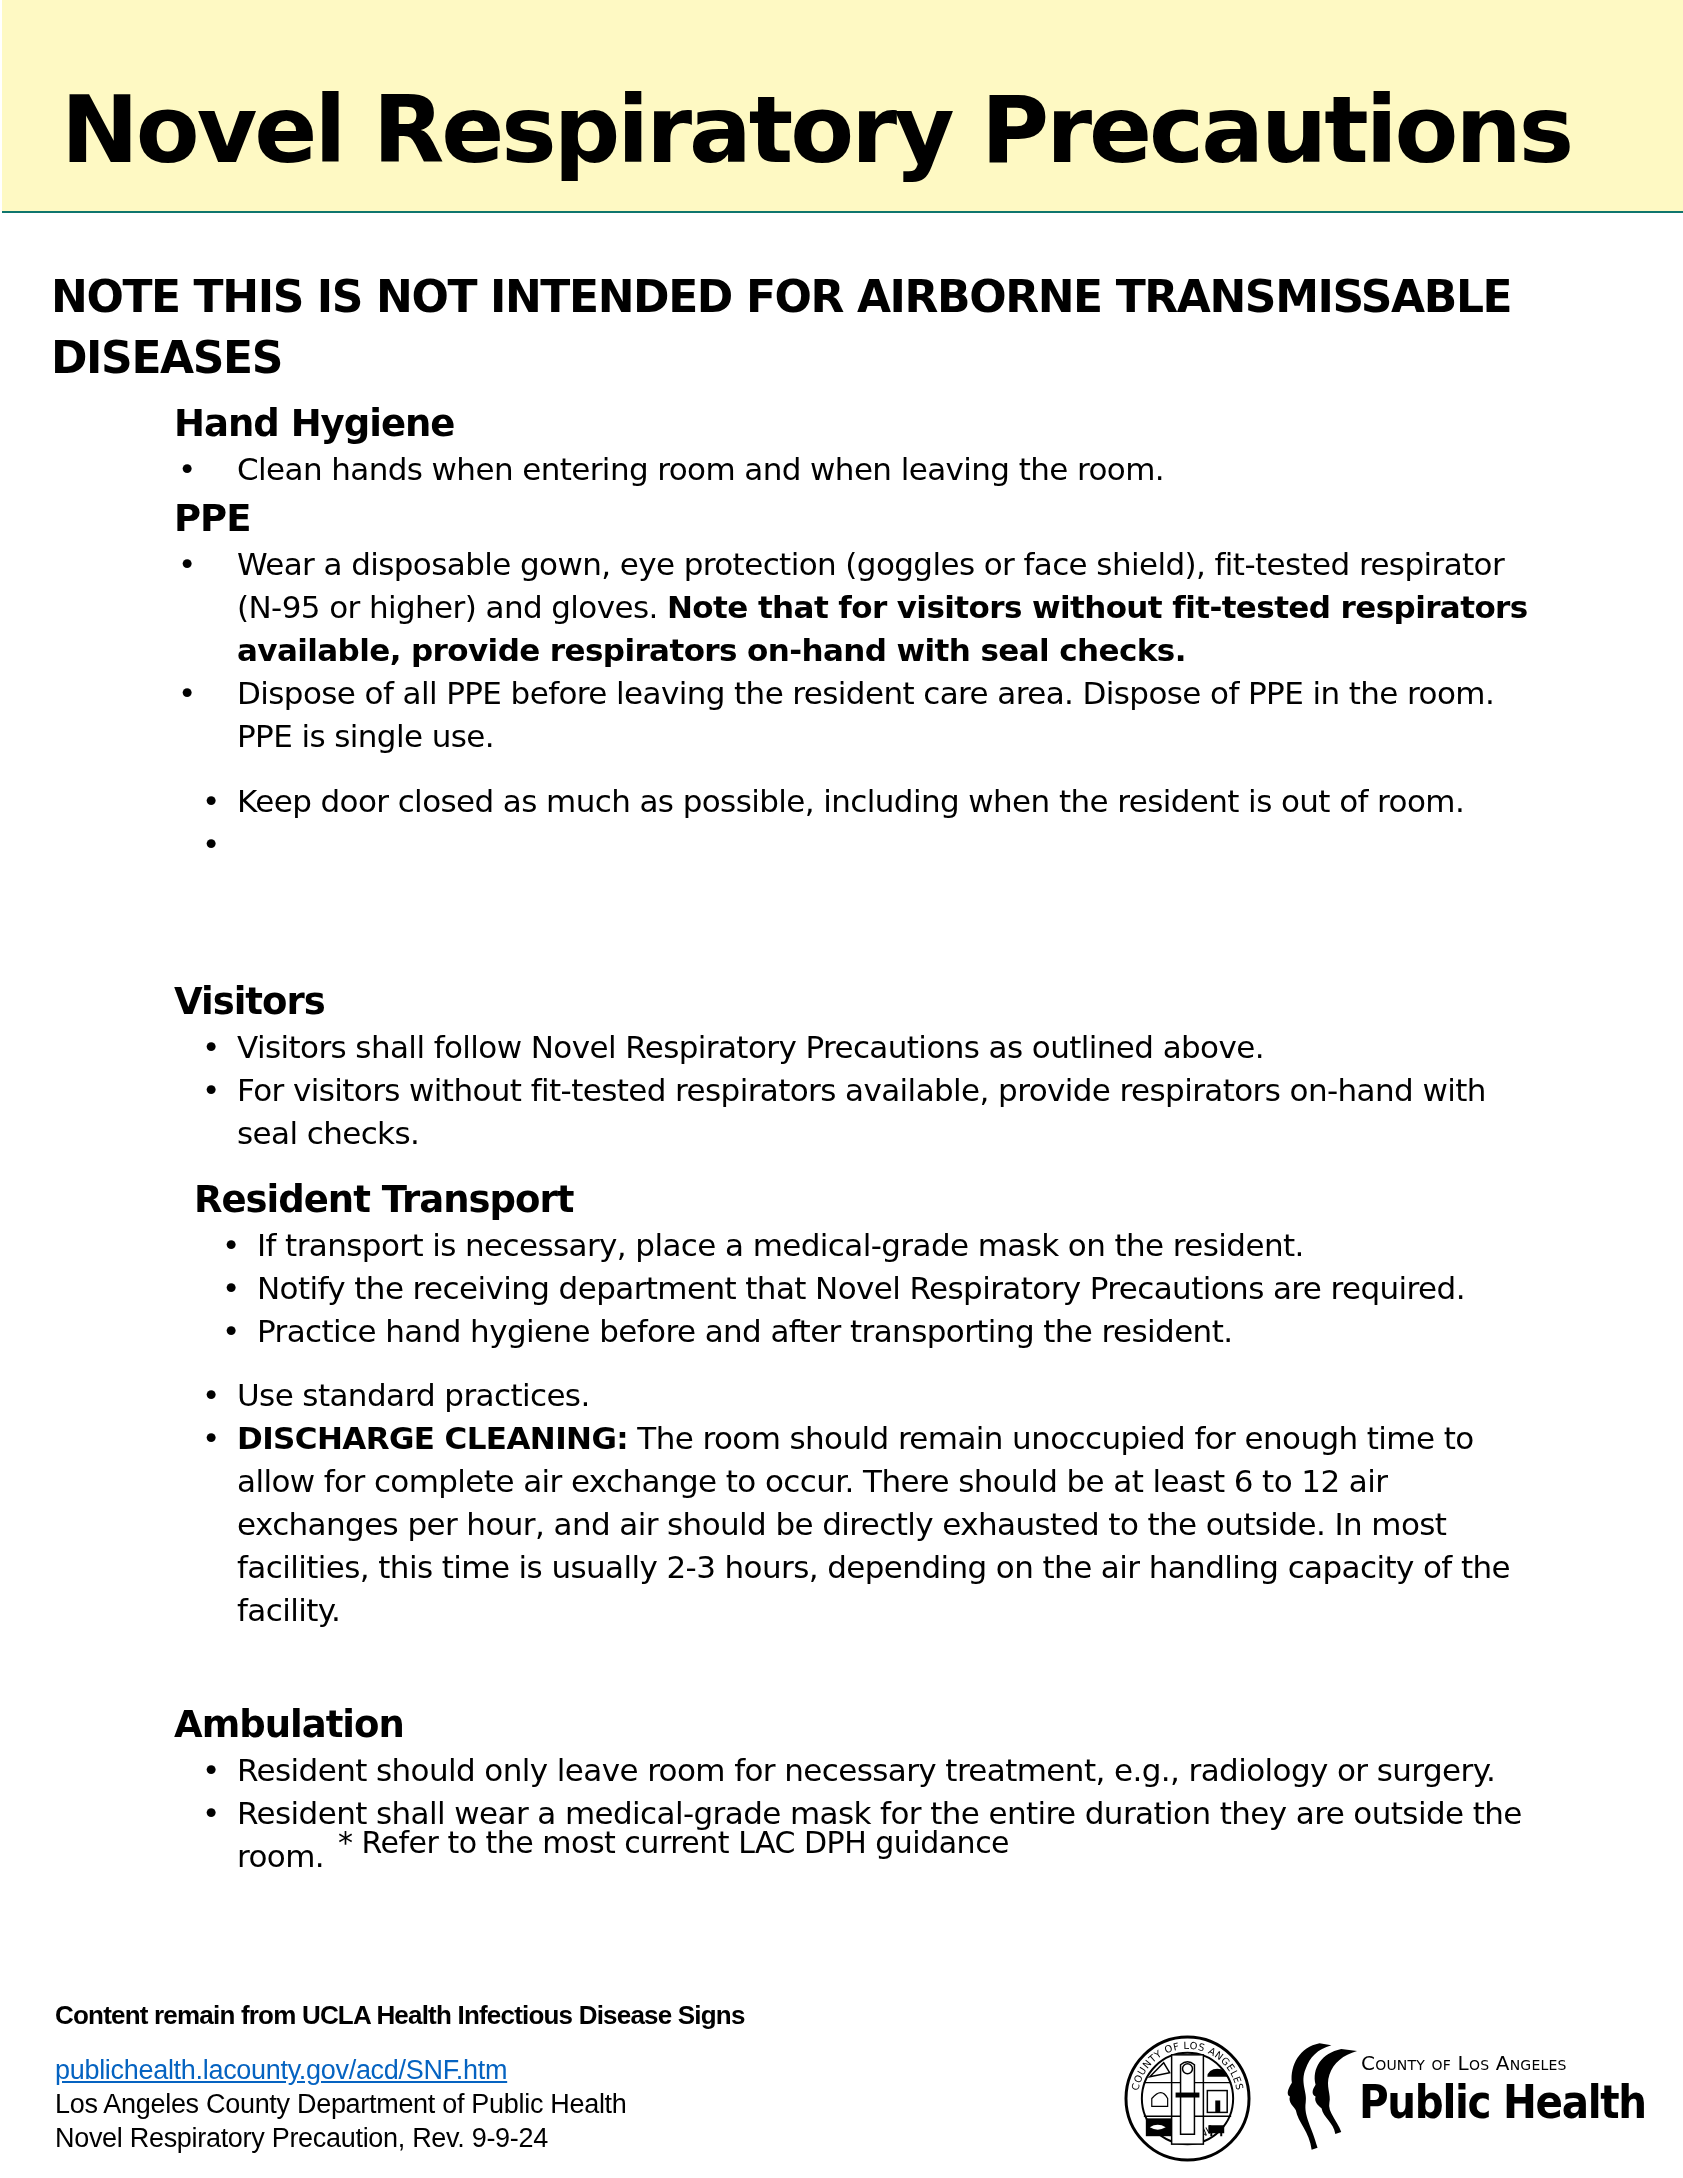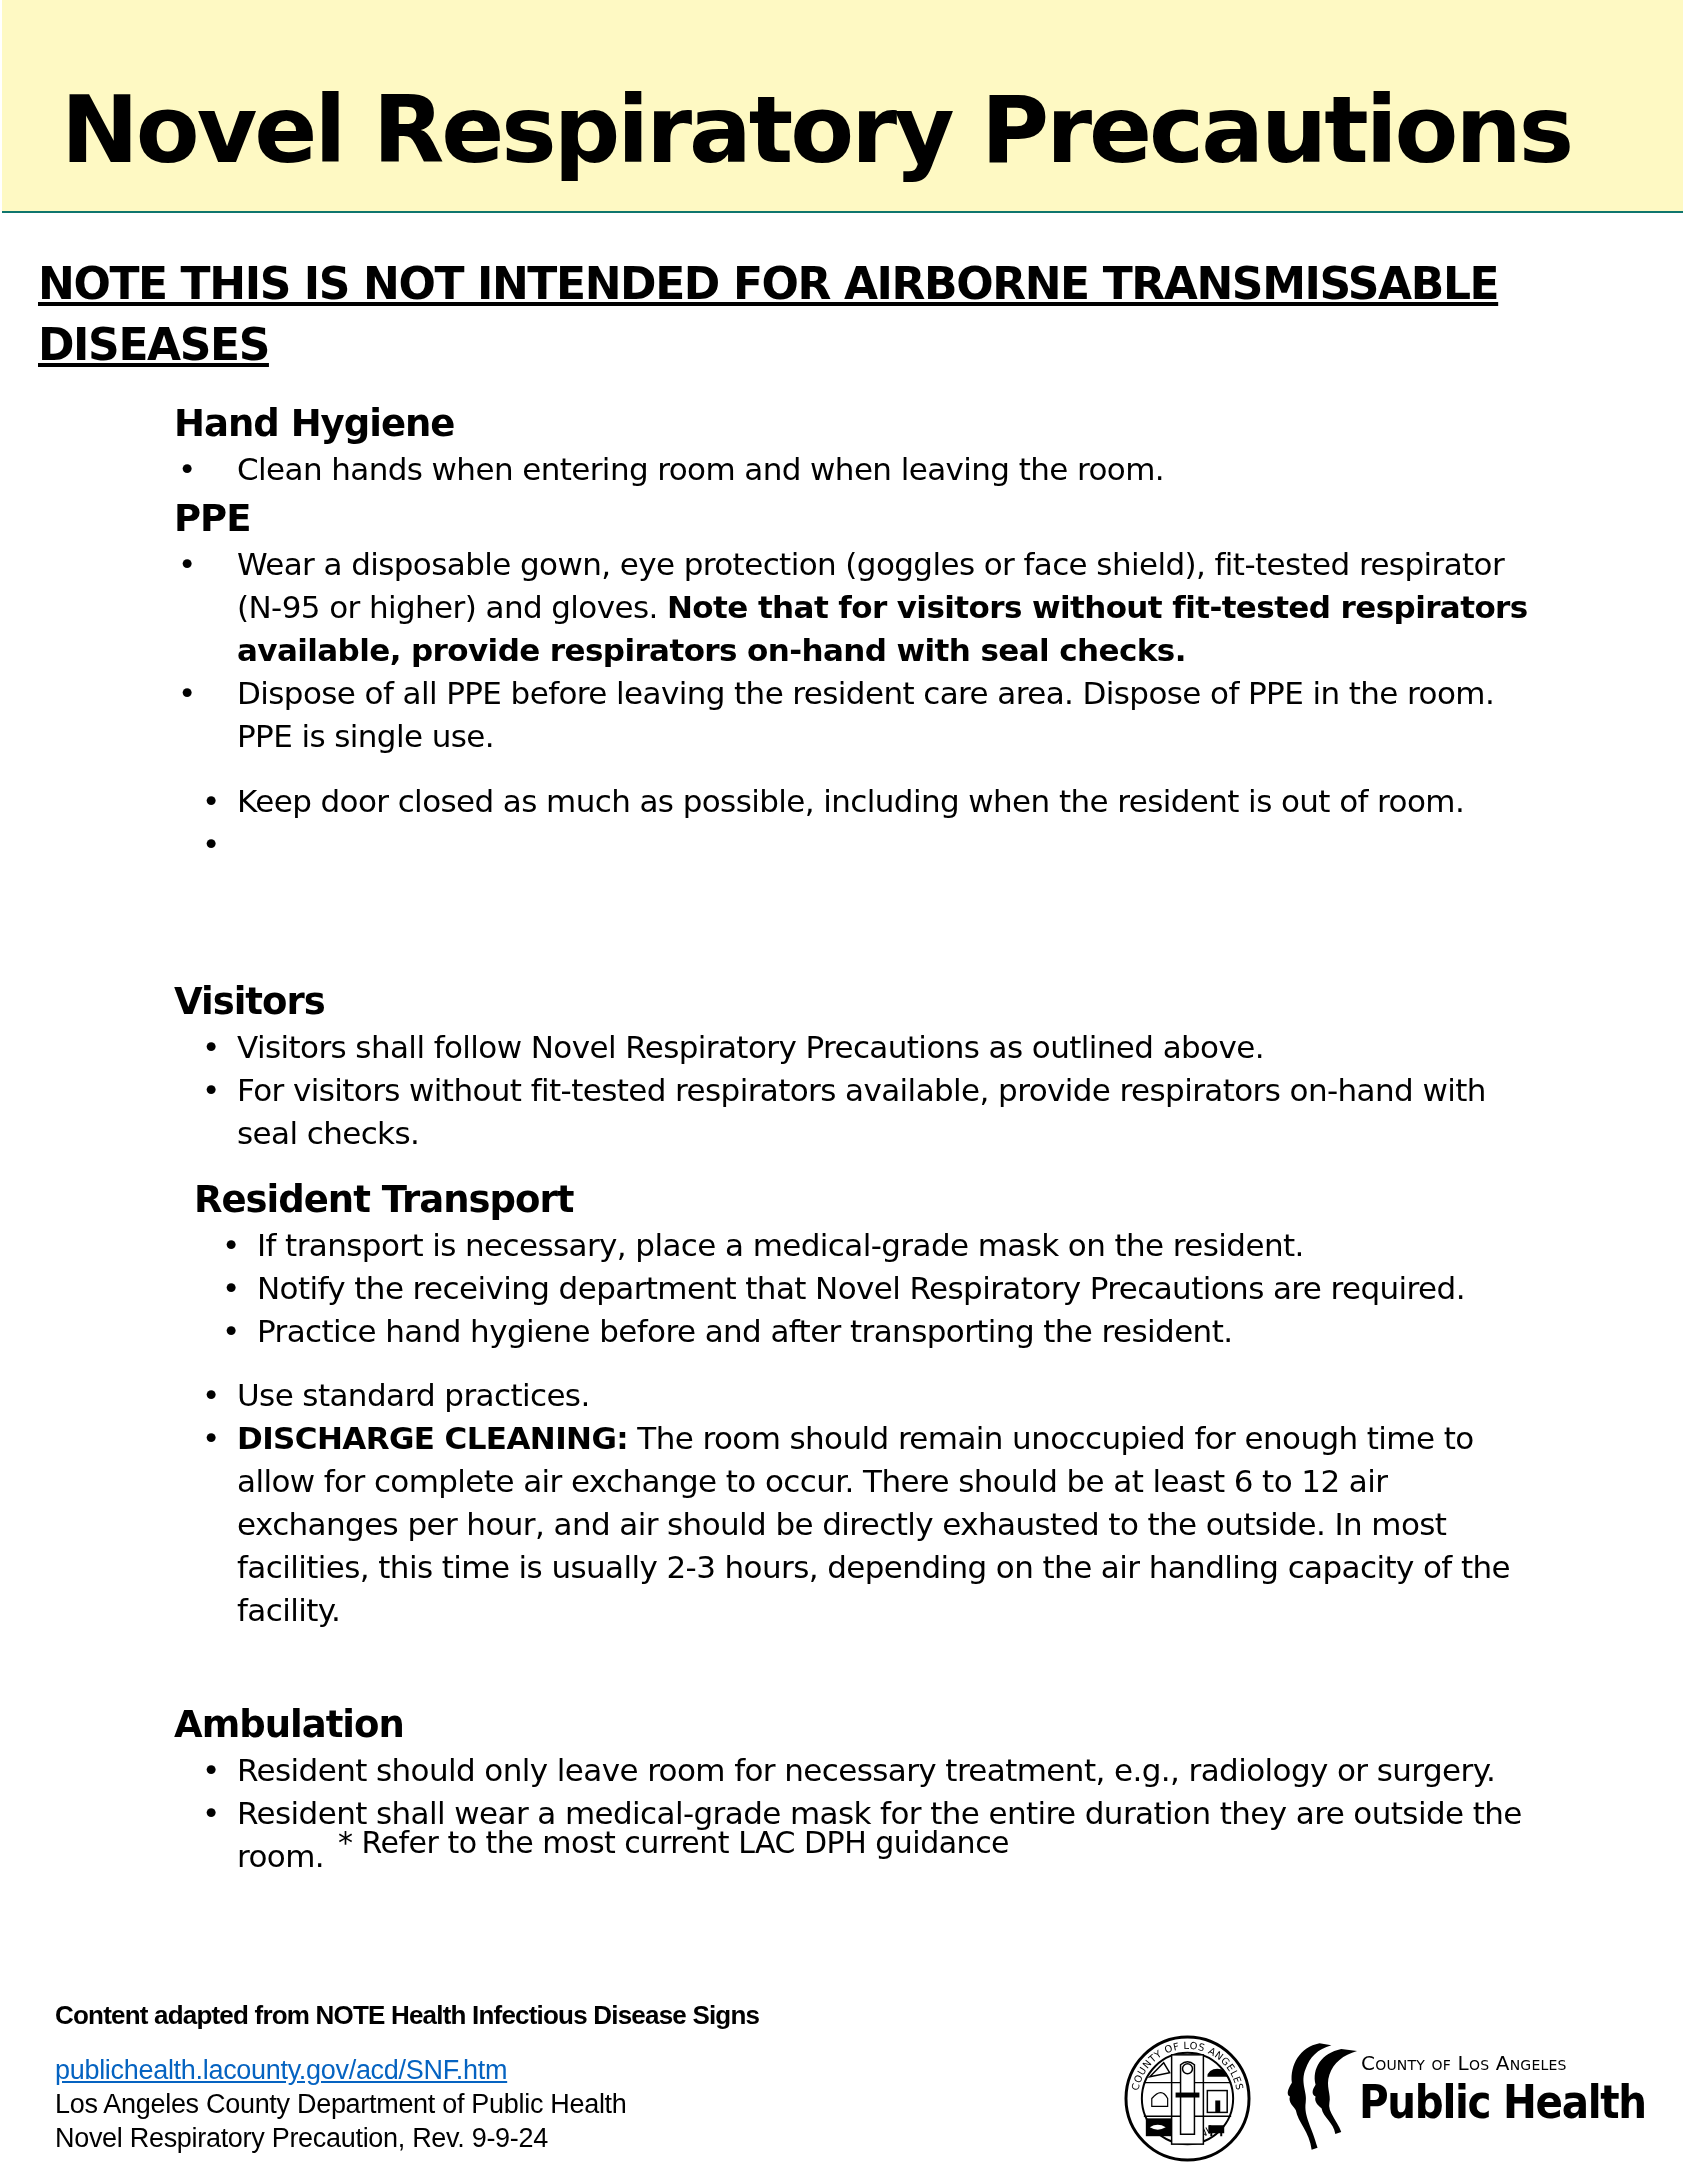--- a/index.html
+++ b/index.html
@@ -13,23 +13,23 @@
       background: #fef9c3;
       border-bottom: 2px solid #0f766e;
     }
     .header h1 {
       position: absolute; left: 59px; top: 84px; margin: 0;
       font-family: "DejaVu Sans", sans-serif; font-weight: bold;
       font-size: 93px; letter-spacing: -3px; line-height: 1;
       white-space: nowrap;
     }
     .note {
-      position: absolute; left: 38px; top: 253px; width: 1544px; margin: 0;
+      position: absolute; left: 38px; top: 253px; width: 1544px; margin: 13px;
       font-family: "DejaVu Sans", sans-serif; font-weight: bold;
-      font-size: 44px; letter-spacing: -1.4px; line-height: 61px; text-decoration: underline;
+      font-size: 44px; letter-spacing: -1.4px; line-height: 61px;
     }
     .section { position: absolute; left: 174px; width: 1366px; }
     .section h2 {
       margin: 0; font-family: "DejaVu Sans", sans-serif; font-weight: bold;
       font-size: 37px; letter-spacing: -1px; line-height: 48px;
     }
     .section ul { list-style: none; margin: 0; padding: 0; }
     .section li {
       position: relative; padding-left: 63px;
       font-family: "DejaVu Sans", sans-serif;
@@ -168,21 +168,21 @@
       <span>Resident should only leave room for necessary treatment, e.g., radiology or surgery.</span>
     </li>
     <li>
       <span class="bullet">•</span>
       <span>Resident shall wear a medical-grade mask for the entire duration they are outside the room.</span><span class="footnote">* Refer to the most current LAC DPH guidance</span>
     </li>
   </ul>
 </div>
 
 <div class="footer">
-  <p class="credit">Content adapted from NOTE Health Infectious Disease Signs</p>
+  <p class="credit">Content remain from UCLA Health Infectious Disease Signs</p>
   <div class="line"><a>publichealth.lacounty.gov/acd/SNF.htm</a></div>
   <div class="line">Los Angeles County Department of Public Health</div>
   <div class="line">Novel Respiratory Precaution, Rev. 9-9-24</div>
 </div>
 
 <div class="seal">
   <svg width="127" height="127" viewBox="0 0 128 128">
     <circle cx="64" cy="64" r="62" fill="#fff" stroke="#000" stroke-width="3"></circle>
     <circle cx="64" cy="64" r="46" fill="#fff" stroke="#000" stroke-width="2"></circle>
     <defs>

